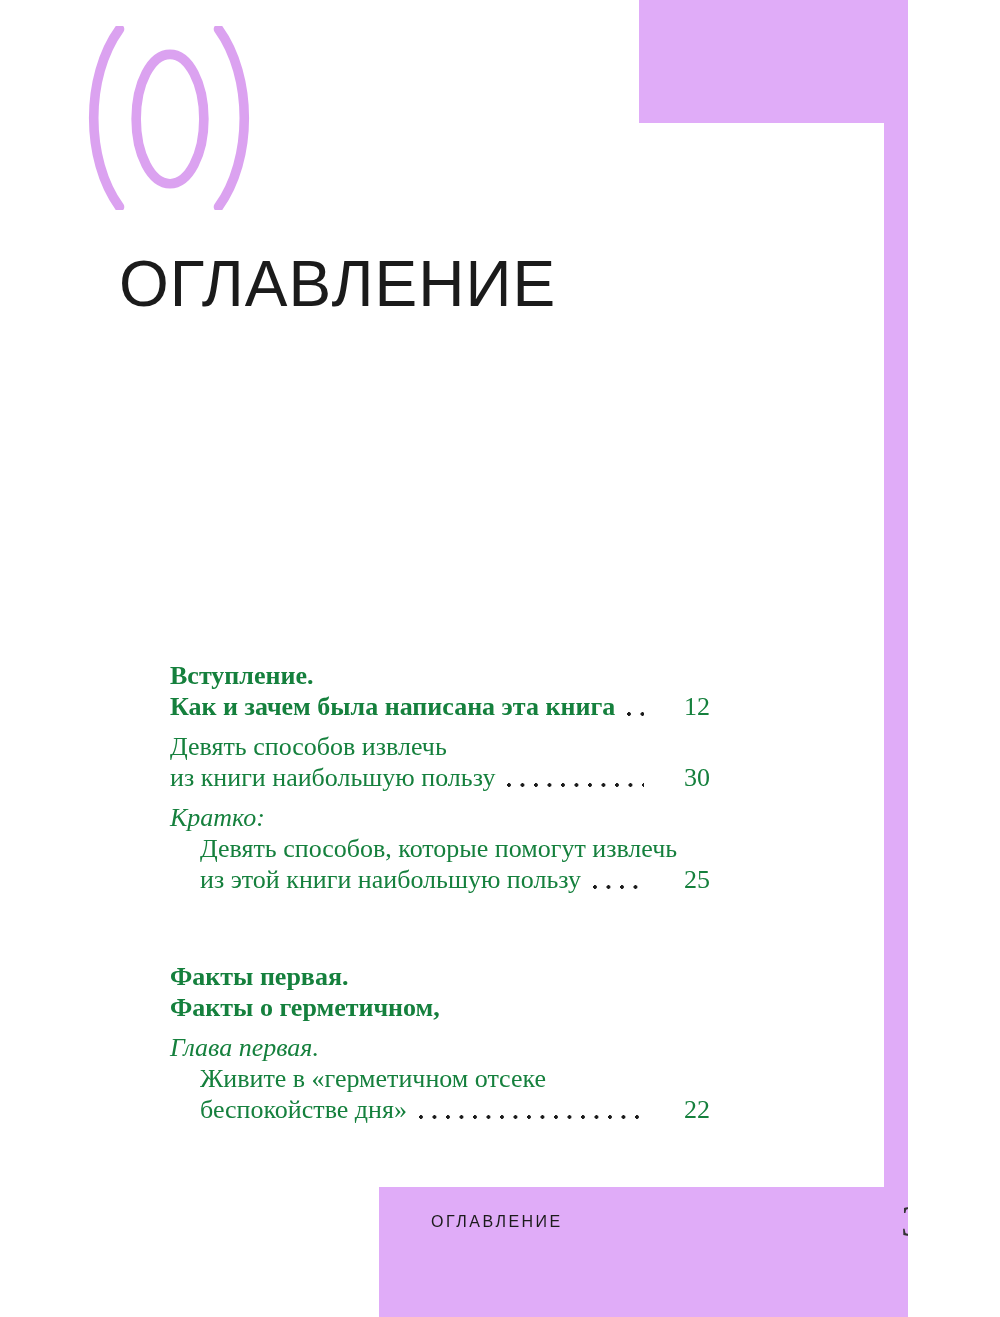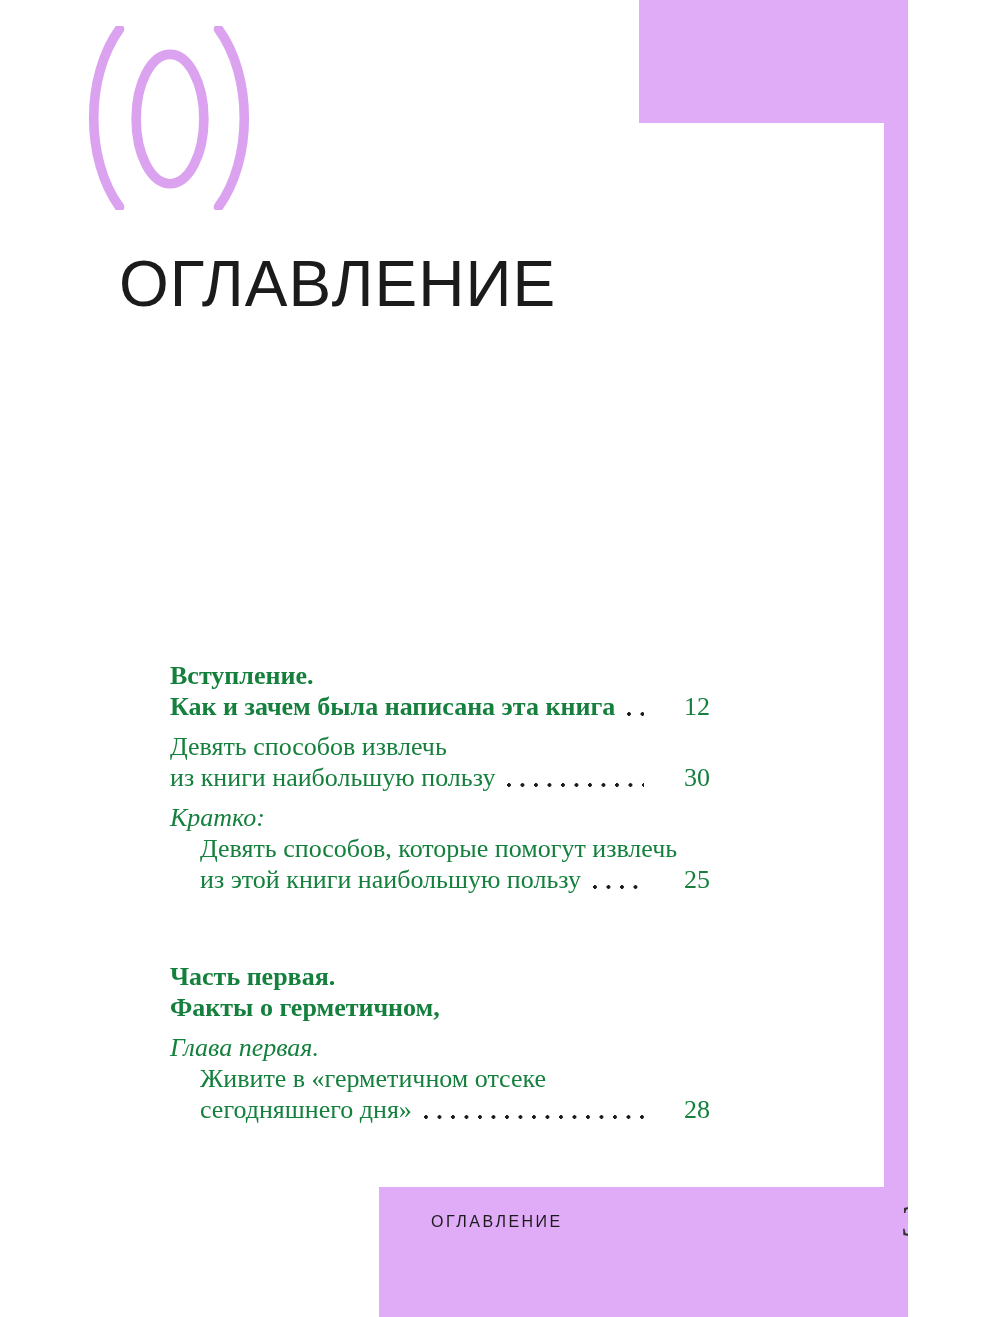--- a/index.html
+++ b/index.html
@@ -112,30 +112,30 @@
       <div class="entry">
         <div class="entry-label">Кратко:</div>
         <div class="entry-line indented"><span class="line-text">Девять способов, которые помогут извлечь</span></div>
         <div class="entry-line indented with-page">
           <span class="line-text">из этой книги наибольшую пользу</span>
           <span class="dots"></span>
           <span class="pagenum">25</span>
         </div>
       </div>
       <div class="entry bold section-gap">
-        <div class="entry-line"><span class="line-text">Часть первая.</span></div>
+        <div class="entry-line"><span class="line-text">Факты первая.</span></div>
         <div class="entry-line"><span class="line-text">Факты о герметичном,</span></div>
       </div>
       <div class="entry">
         <div class="entry-label">Глава первая.</div>
         <div class="entry-line indented"><span class="line-text">Живите в «герметичном отсеке</span></div>
         <div class="entry-line indented with-page">
-          <span class="line-text">сегодняшнего дня»</span>
+          <span class="line-text">беспокойстве дня»</span>
           <span class="dots"></span>
-          <span class="pagenum">28</span>
+          <span class="pagenum">22</span>
         </div>
       </div>
     </div>
 
   <div class="footer-label">ОГЛАВЛЕНИЕ</div>
   <div class="footer-page">3</div>
 
 </div>
 
 </body></html>

